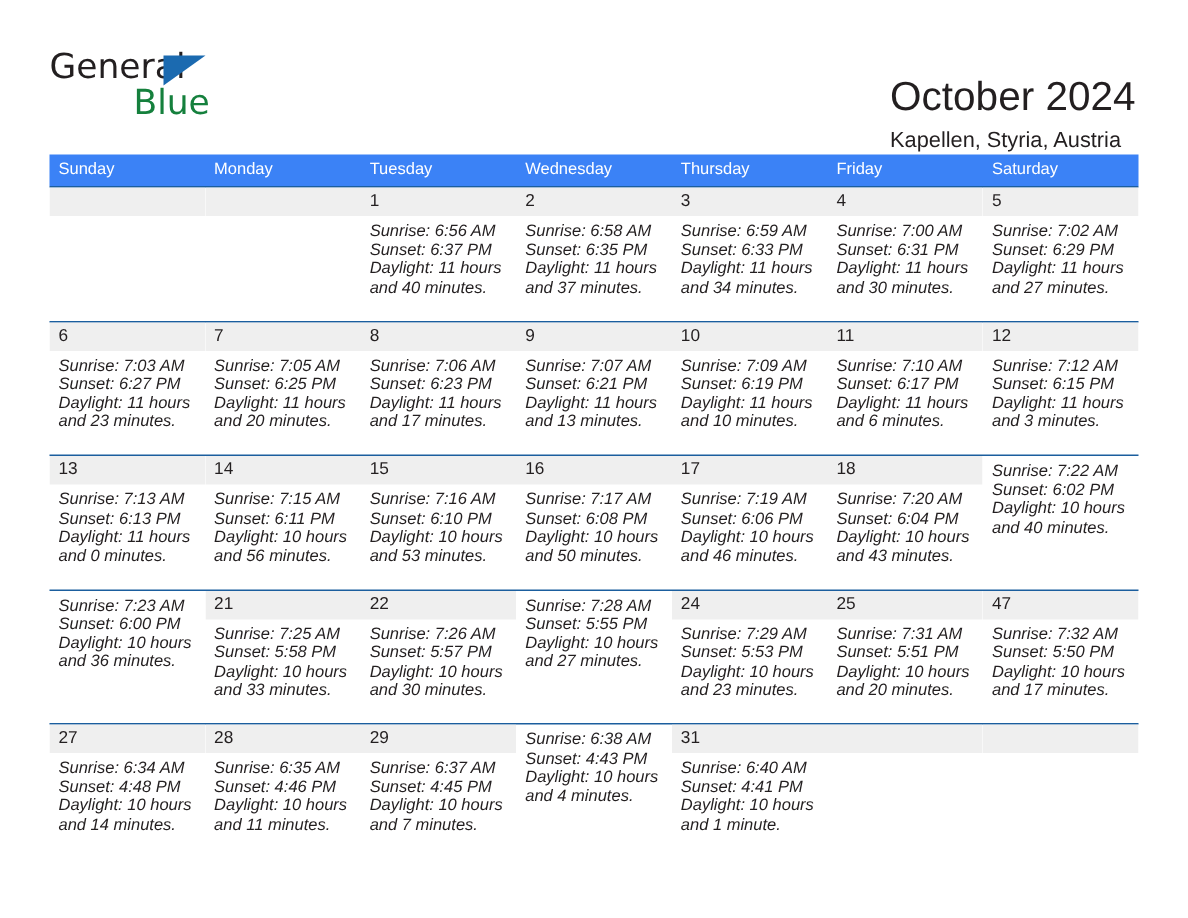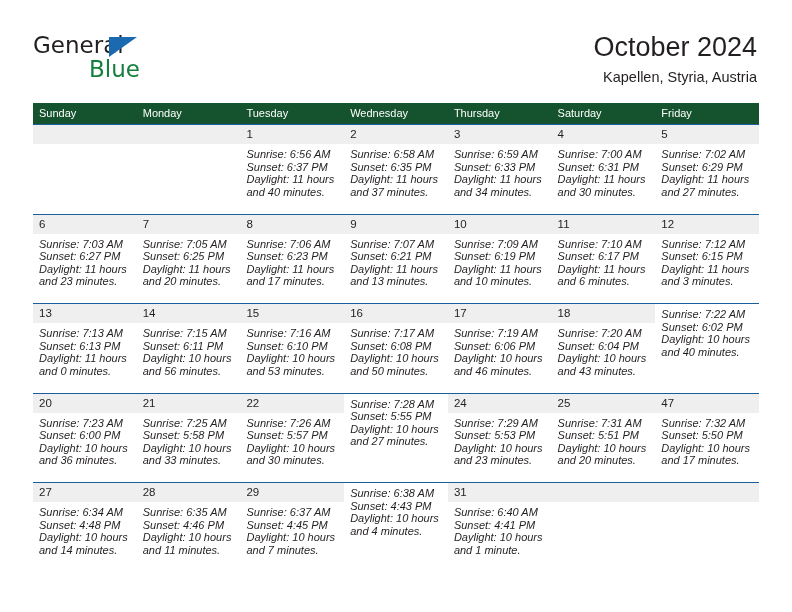--- a/index.html
+++ b/index.html
@@ -65,22 +65,21 @@
     font-size: 23px;
     color: #15803d;
     font-family: "DejaVu Sans", sans-serif;
     font-weight: 400;
     line-height: 25px;
   }
 
   .title-block {
     position: absolute;
     right: 35px;
-    top: 31px;
-    text-align: right;
+    top: 48px;
   }
   .cal-title {
     font-size: 27px;
     font-weight: 400;
     color: #231f20;
     line-height: 32px;
     white-space: nowrap;
   }
   .cal-subtitle {
     margin-top: 6px;
@@ -96,21 +95,21 @@
     position: absolute;
     left: 33px;
     top: 103px;
     width: 726px;
   }
 
   .dow-row {
     display: flex;
     width: 726px;
     height: 21px;
-    background: #14532d;
+    background: #3b82f6;
   }
   .dow-cell {
     flex: 1 1 0;
     color: #ffffff;
     font-size: 11px;
     line-height: 21px;
     padding-left: 6px;
     box-sizing: border-box;
     white-space: nowrap;
     overflow: hidden;
@@ -180,22 +179,22 @@
 
   </div>
 
   <div class="calendar">
     <div class="dow-row" id="dow-row">
         <div class="dow-cell">Sunday</div>
         <div class="dow-cell">Monday</div>
         <div class="dow-cell">Tuesday</div>
         <div class="dow-cell">Wednesday</div>
         <div class="dow-cell">Thursday</div>
+        <div class="dow-cell">Friday</div>
         <div class="dow-cell">Saturday</div>
-        <div class="dow-cell">Friday</div>
       </div>
     <div id="weeks-container">
         <div class="week-row">
           <div class="day-cell blank">
             <div class="day-numband">
               <span class="day-num"></span>
             </div>
           </div>
           <div class="day-cell blank">
             <div class="day-numband">
@@ -408,23 +407,20 @@
             <div class="day-info">
               <div>Sunrise: 7:22 AM</div>
               <div>Sunset: 6:02 PM</div>
               <div>Daylight: 10 hours</div>
               <div>and 40 minutes.</div>
             </div>
           </div>
         </div>
         <div class="week-row">
           <div class="day-cell">
-            <div class="day-numband">
-              <span class="day-num">20</span>
-            </div>
             <div class="day-info">
               <div>Sunrise: 7:23 AM</div>
               <div>Sunset: 6:00 PM</div>
               <div>Daylight: 10 hours</div>
               <div>and 36 minutes.</div>
             </div>
           </div>
           <div class="day-cell">
             <div class="day-numband">
               <span class="day-num">21</span>

